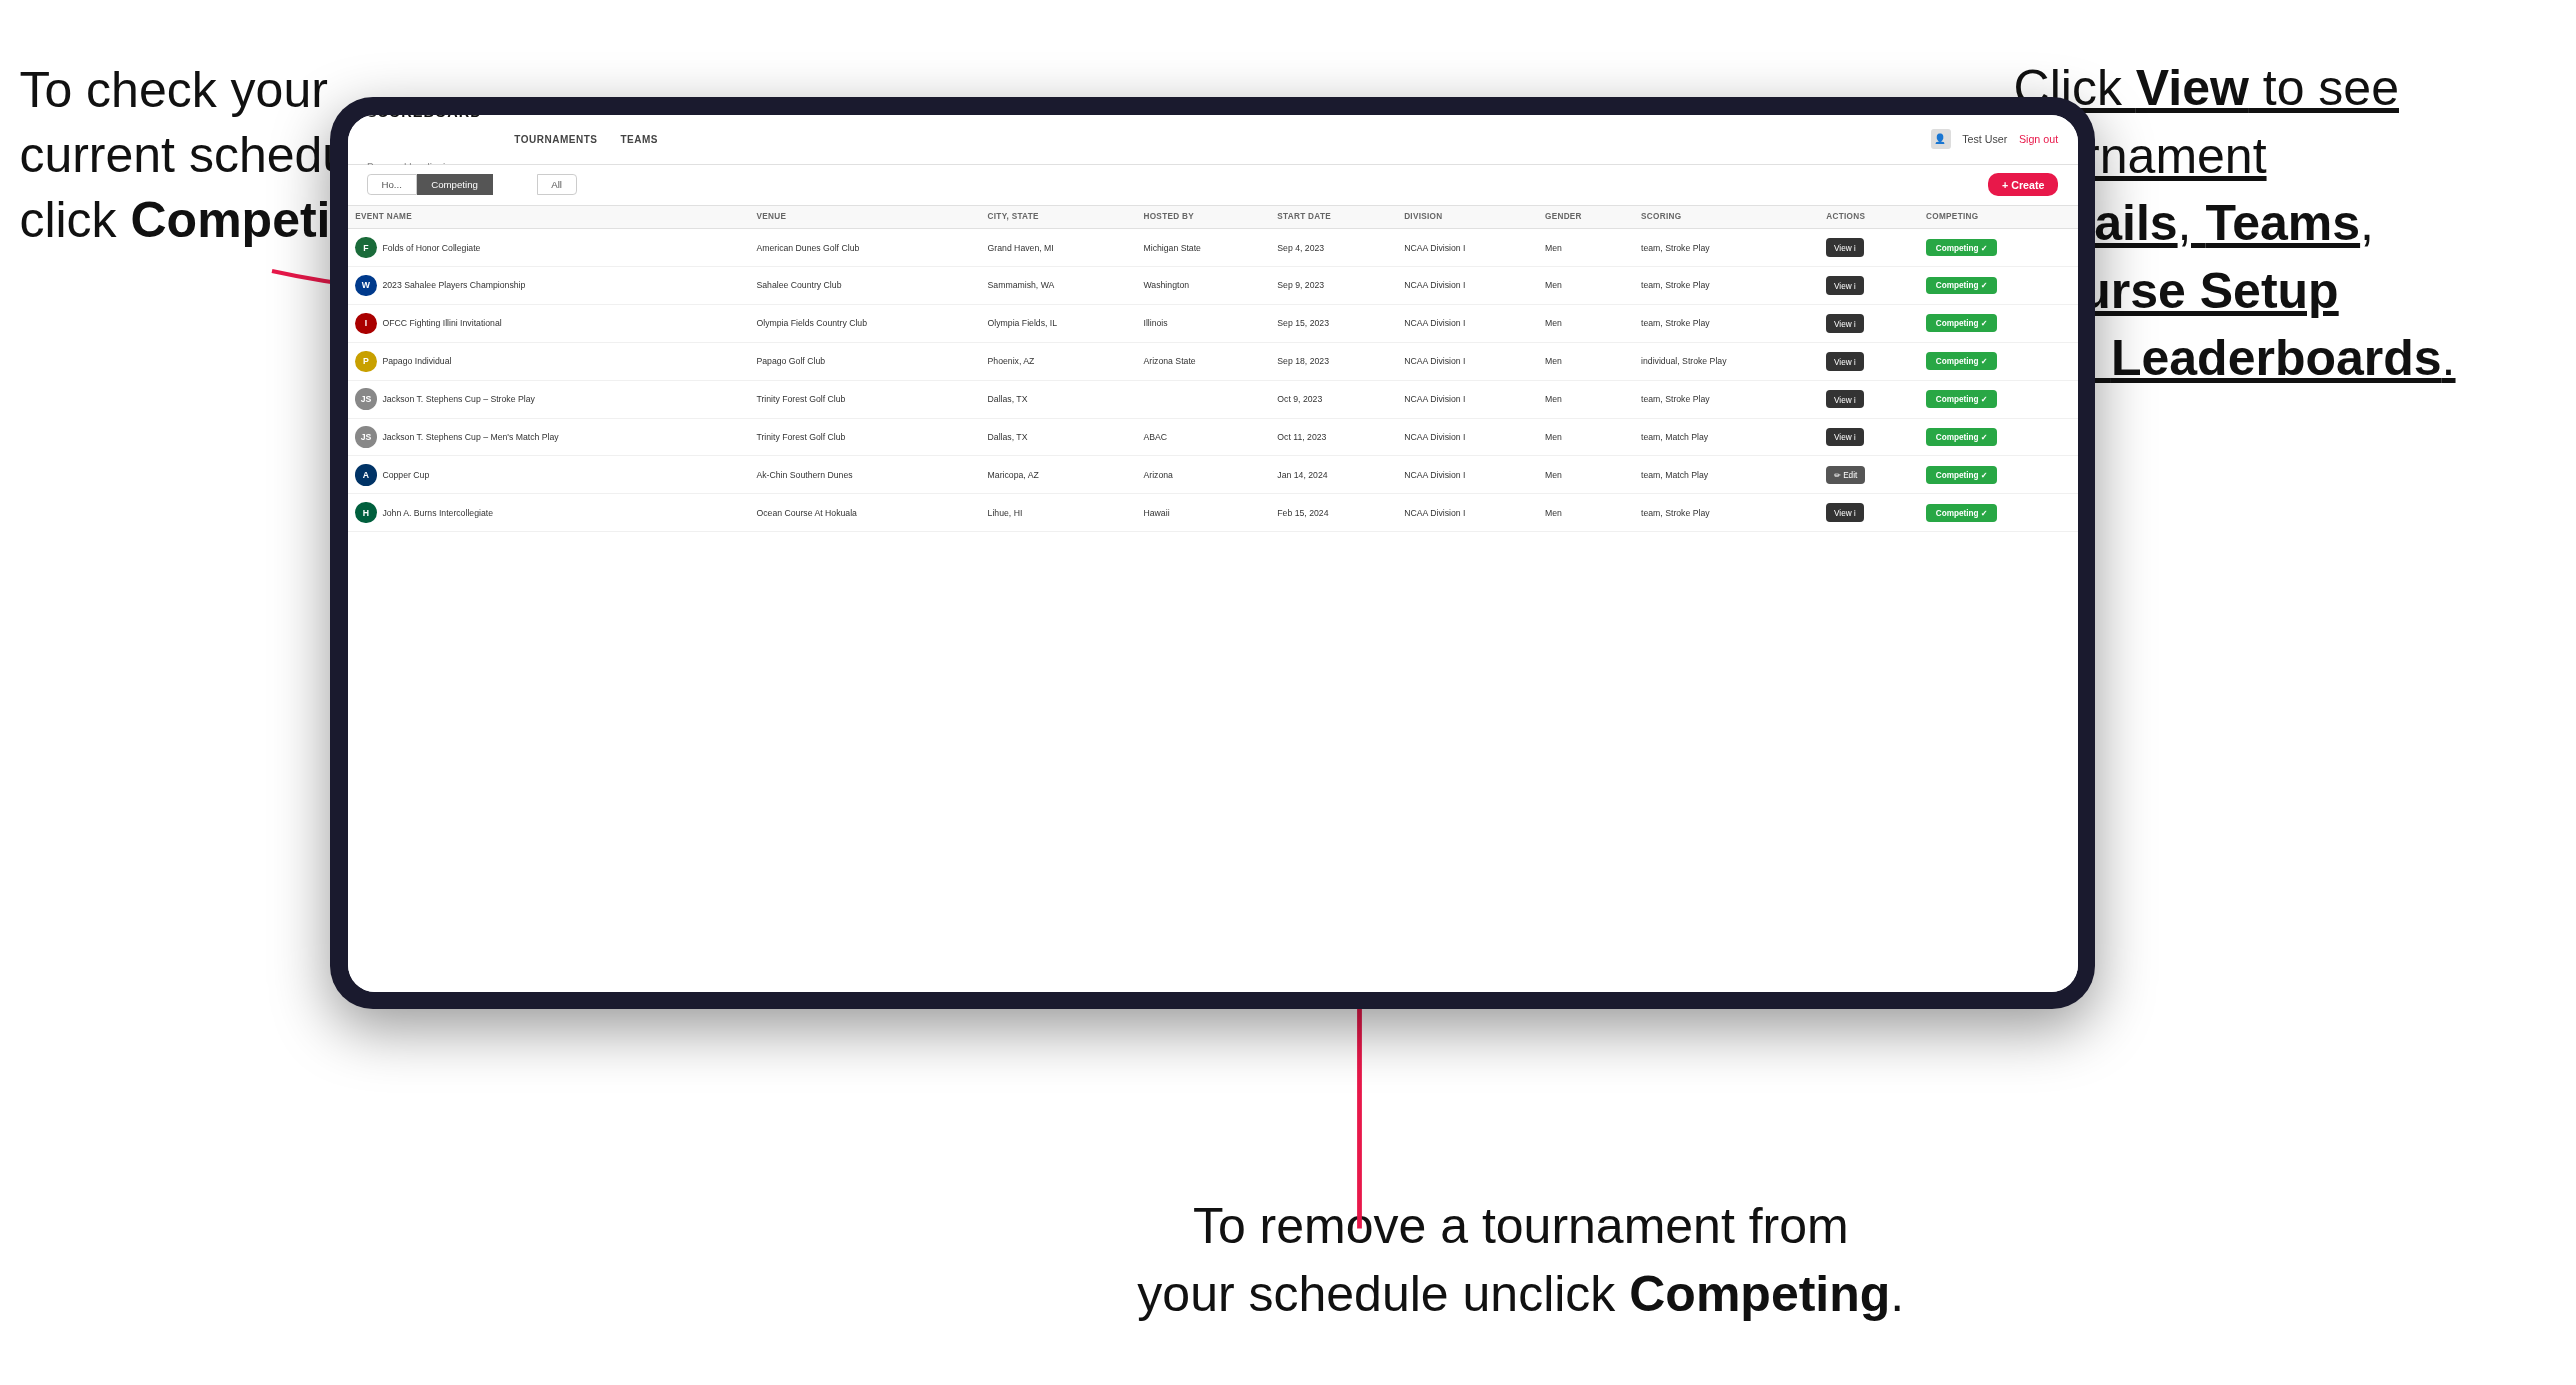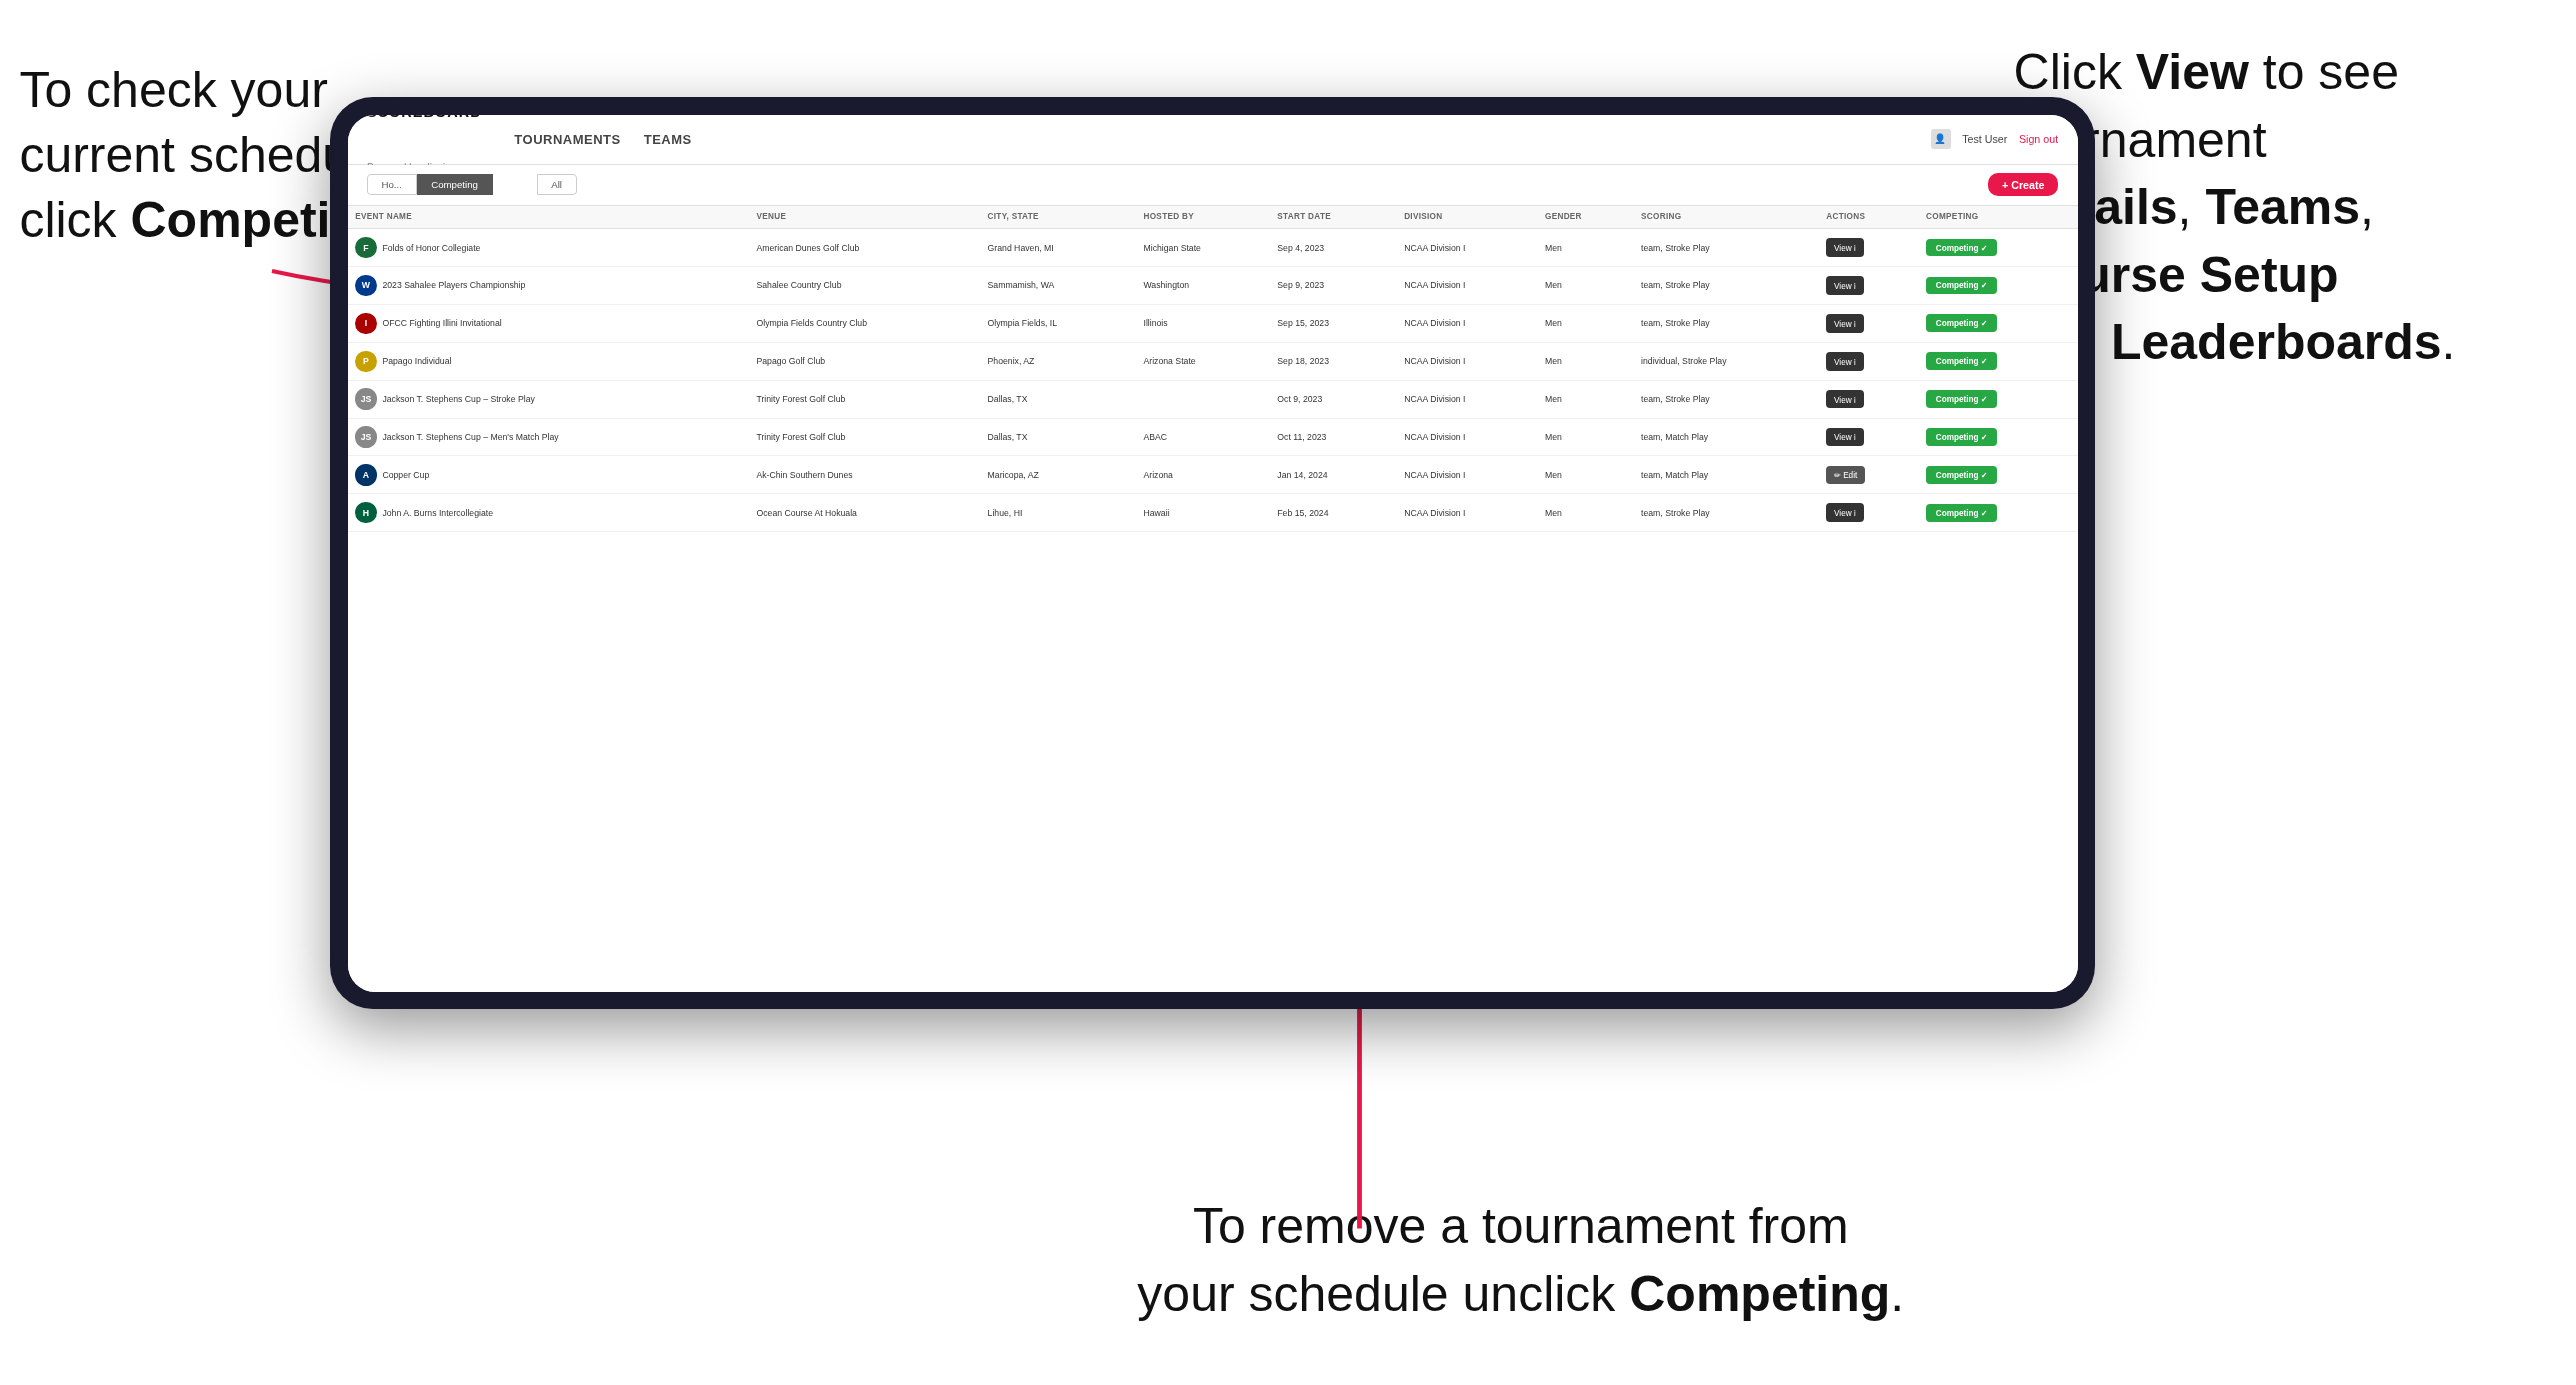--- a/index.html
+++ b/index.html
@@ -19,27 +19,28 @@
       left: 19.4px;
       font-size: 50px;
       line-height: 1.3;
       color: #111;
       width: 407px;
     }
     .annotation-top-left .bold { font-weight: 900; }
 
     .annotation-top-right {
       position: absolute;
-      top: 39px;
+      top: 55px;
       right: 19.4px;
       font-size: 50px;
       line-height: 1.35;
       color: #111;
       width: 543px;
       text-align: left;
+      text-decoration: underline;
     }
     .annotation-top-right .bold { font-weight: 900; }
 
     .annotation-bottom {
       position: absolute;
       bottom: 58px;
       left: 50%;
       transform: translateX(-20%);
       font-size: 50px;
       line-height: 1.35;
@@ -97,21 +98,21 @@
       line-height: 1;
     }
     .scoreboard-brand .brand-sub {
       font-size: 10px;
       color: #888;
       line-height: 1;
       margin-top: 28px;
     }
 
     .nav-link {
-      font-size: 13px;
+      font-size: 10px;
       font-weight: 600;
       color: #444;
       text-transform: uppercase;
       letter-spacing: 0.5px;
       cursor: pointer;
       padding: 3.9px 0;
     }
 
     .navbar-right {
       margin-left: auto;

